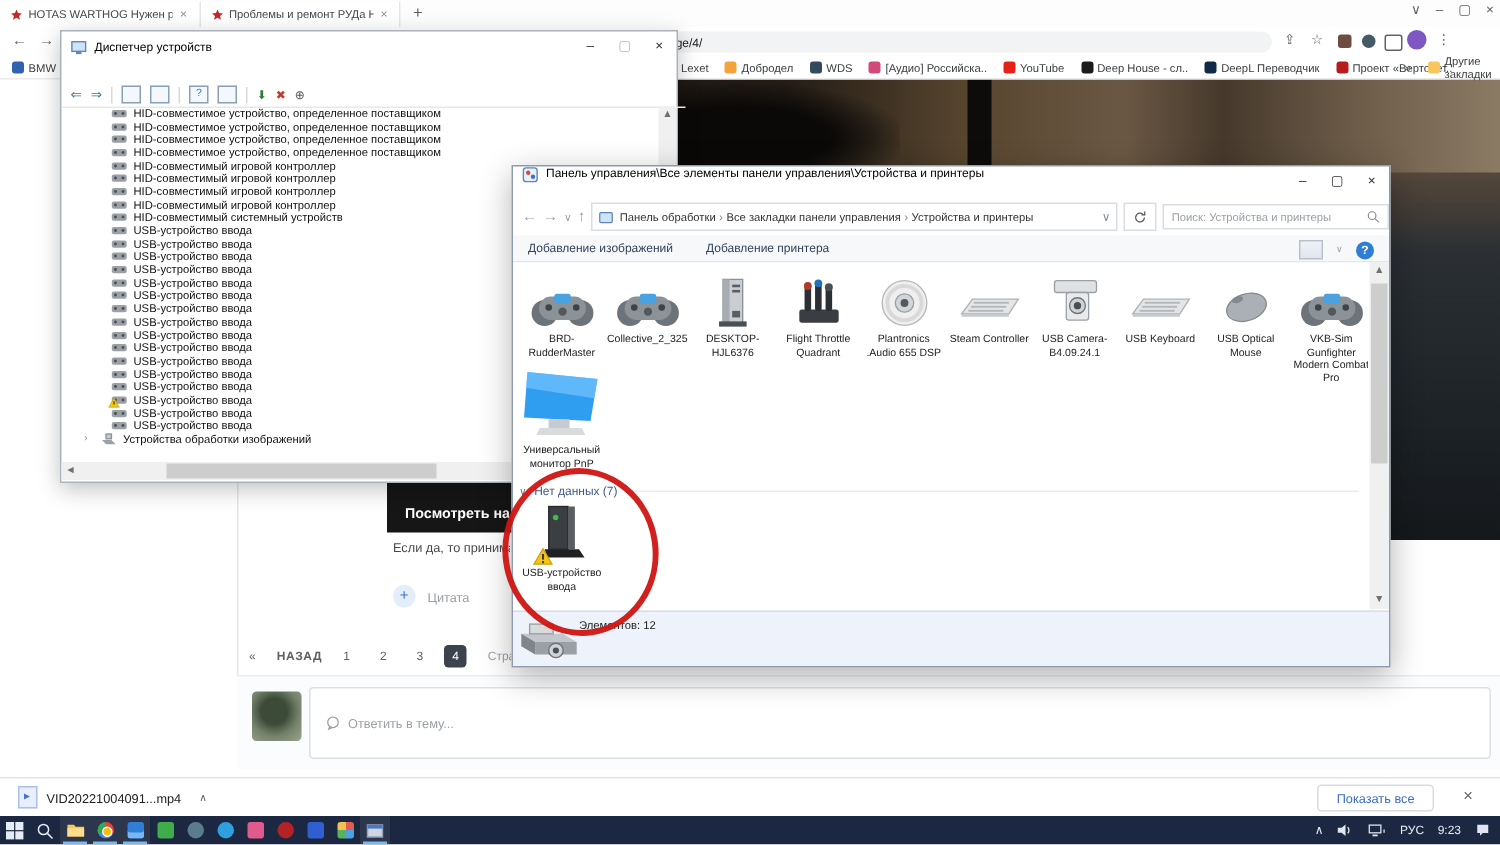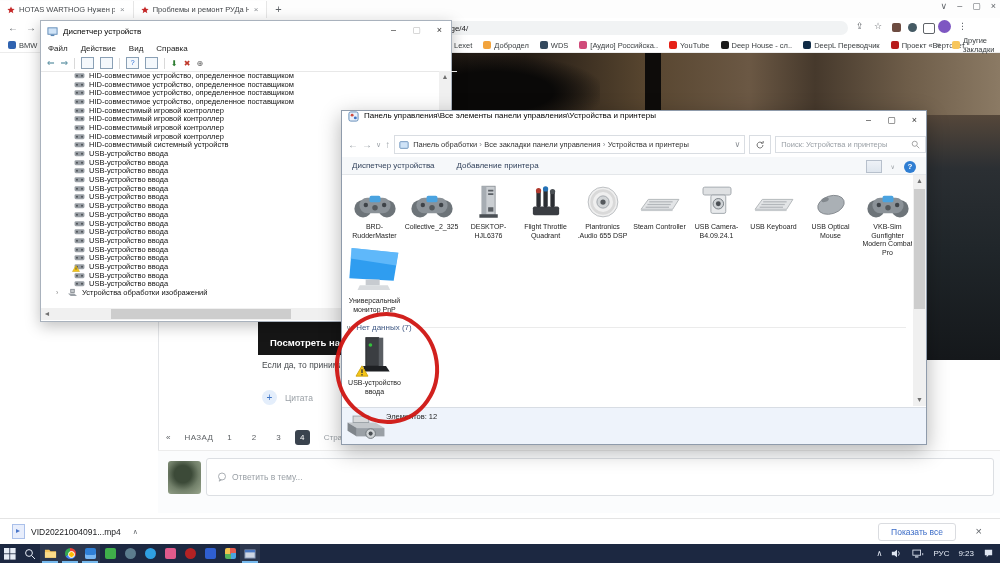--- a/index.html
+++ b/index.html
@@ -39,27 +39,27 @@
   #card{position:absolute;left:158px;top:10px;width:860px;height:442px;background:#fff;border:1px solid #e3e5e8;}
   #embed{position:absolute;left:258px;top:8px;width:612px;height:295px;background:#161616;}
   #watch-btn{position:absolute;left:12px;bottom:7px;display:flex;align-items:center;gap:6px;color:#fff;font-size:9.5px;font-weight:bold;}
   .ytchip{width:22px;height:10px;background:#e62117;border-radius:2px;position:relative;}
   .ytchip:after{content:"";position:absolute;left:8px;top:2.5px;border-left:5px solid #fff;border-top:2.5px solid transparent;border-bottom:2.5px solid transparent;}
   #post-line{position:absolute;left:262px;top:308px;width:78px;overflow:hidden;white-space:nowrap;font-size:8.5px;color:#464a4e;}
   #quote-row{position:absolute;left:262px;top:338px;display:flex;align-items:center;gap:8px;}
   #quote-plus{width:15px;height:15px;border-radius:50%;background:#e4eefb;color:#3d74c6;font-size:10px;text-align:center;line-height:15px;}
   #quote-lbl{font-size:8.5px;color:#9aa0a6;}
   #pagination{position:absolute;left:166px;top:378px;display:flex;align-items:center;gap:14px;font-size:8px;color:#5d6票1;color:#5d6165;}
-  #pagination b{font-weight:normal;letter-spacing:.4px;}
+  #pagination b{font-weight:bold;letter-spacing:.4px;}
   .pgnum{color:#5d6165;}
   #pgcur{width:15px;height:15px;border-radius:3px;background:#3a434e;color:#fff;text-align:center;line-height:15px;font-size:8px;}
   #pginfo{color:#9aa0a6;}
   #reply{position:absolute;left:158px;top:398px;width:860px;height:62px;background:#fbfcfd;border-top:1px solid #ececec;}
   #reply-avatar{position:absolute;left:10px;top:10px;width:33px;height:33px;border-radius:3px;background:radial-gradient(circle at 45% 40%,#3c4a38 0 32%,#72806a 60%,#9aa78e 100%);}
-  #reply-input{position:absolute;left:48px;top:7px;width:788px;height:38px;border:1px solid #dcdfe3;border-radius:3px;background:#fff;display:flex;align-items:center;gap:5px;padding:0 10px;box-sizing:border-box;color:#9aa0a6;font-size:8.5px;}
+  #reply-input{position:absolute;left:48px;top:7px;width:788px;height:48px;border:1px solid #dcdfe3;border-radius:3px;background:#fff;display:flex;align-items:center;gap:5px;padding:0 10px;box-sizing:border-box;color:#9aa0a6;font-size:8.5px;}
 
   
   #dm{left:40px;top:20px;width:410px;height:300px;background:#fff;border:1px solid #a9b2bd;box-shadow:0 4px 14px rgba(0,0,0,.25);z-index:3;}
   #dm-title{position:absolute;left:0;top:0;width:100%;height:20px;display:flex;align-items:center;gap:5px;padding-left:6px;box-sizing:border-box;font-size:8px;color:#000;}
   .wbtns{position:absolute;right:0;top:0;display:flex;}
   .wbtn{width:23px;height:19px;text-align:center;line-height:18px;font-size:9px;color:#333;}
   .wbtn.dis{color:#b5b5b5;}
   #dm-menu{position:absolute;left:0;top:20px;width:100%;height:14px;display:flex;gap:13px;padding-left:7px;font-size:8px;color:#222;align-items:center;}
   #dm-tools{position:absolute;left:0;top:34px;width:100%;height:16px;border-bottom:1px solid #e8e8e8;display:flex;align-items:center;gap:6px;padding-left:6px;font-size:9px;}
   .tsep{width:1px;height:11px;background:#d9d9d9;}
@@ -268,26 +268,20 @@
           <rect x="4" y="9.5" width="4" height="1.5" fill="#5b87b5"></rect>
         </svg>
       </span>
     <span>Диспетчер устройств</span>
   </div>
   <div class="wbtns">
     <span class="wbtn">–</span>
     <span class="wbtn dis">▢</span>
     <span class="wbtn">×</span>
   </div>
-  <div id="dm-menu">
-      <div>Файл</div>
-      <div>Действие</div>
-      <div>Вид</div>
-      <div>Справка</div>
-    </div>
   <div id="dm-tools">
     <span style="color:#3e7d92;">⇐</span>
     <span style="color:#3e7d92;">⇒</span>
     <span class="tsep"></span>
     <span class="tbx"></span>
     <span class="tbx"></span>
     <span class="tsep"></span>
     <span class="tbx">?</span>
     <span class="tbx"></span>
     <span class="tsep"></span>
@@ -613,21 +607,21 @@
     </div>
     <div id="searchbox">
       <span>Поиск: Устройства и принтеры</span>
       <svg viewBox="0 0 12 12" width="9" height="9">
           <circle cx="5" cy="5" r="3.4" fill="none" stroke="#888"></circle>
           <line x1="7.6" y1="7.6" x2="11" y2="11" stroke="#888"></line>
         </svg>
     </div>
   </div>
   <div id="cp-cmd">
-    <span id="cmd0">Диспетчер устройства</span>
+    <span id="cmd0">Добавление изображений</span>
     <span id="cmd1">Добавление принтера</span>
     <div id="cp-cmd-right">
       <span id="viewico"></span>
       <span style="color:#9aa0a6;font-size:6px;">∨</span>
       <span id="helpico">?</span>
     </div>
   </div>
   <div id="cp-content">
     <div class="tilerow" id="tiles1" style="left:4px;top:4px;">
         <div class="tile">

